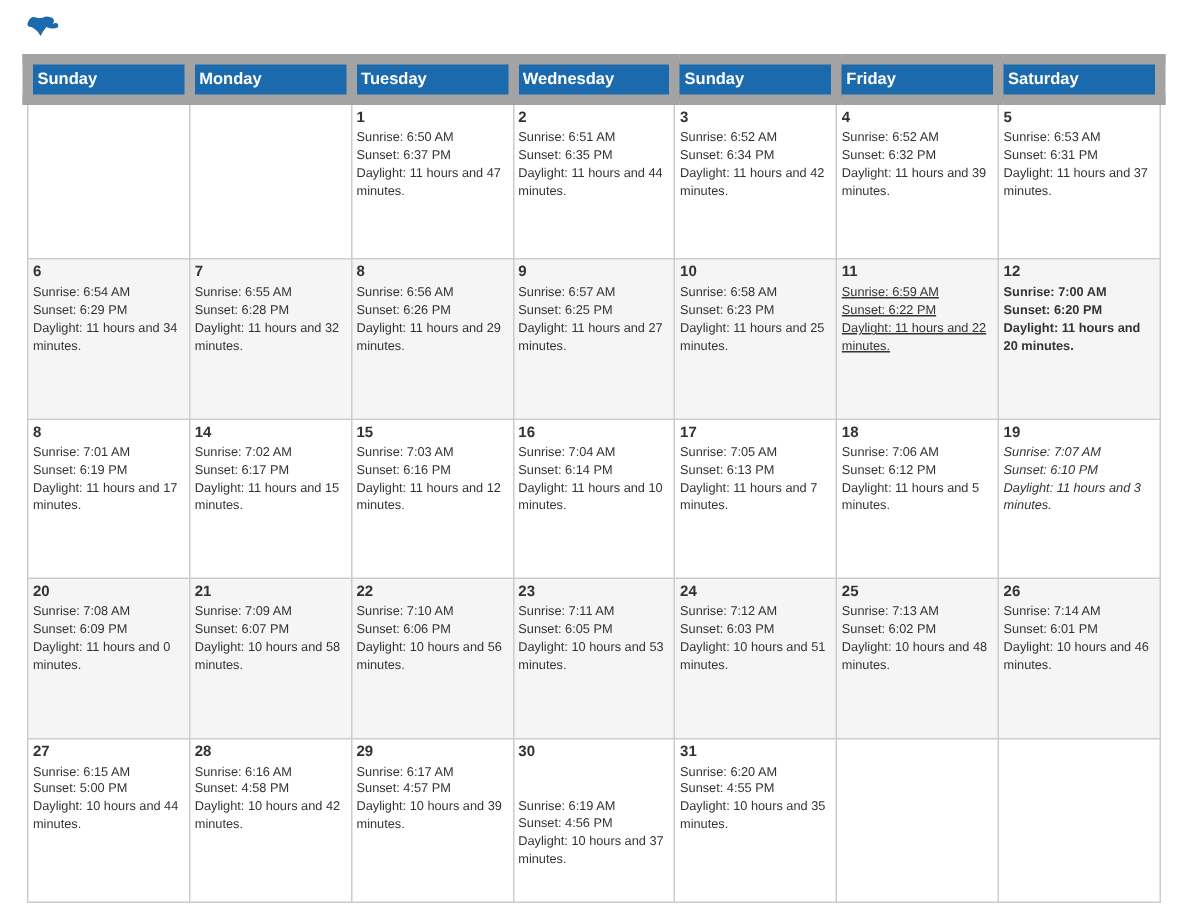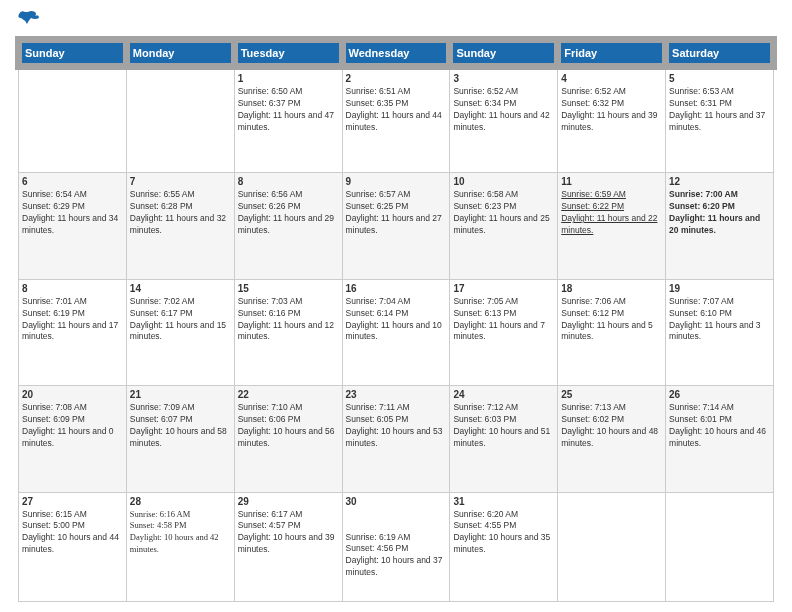--- a/index.html
+++ b/index.html
@@ -235,21 +235,21 @@
 Daylight: 11 hours and 7 minutes.</div>
           </td>
           <td>
             <span class="day-num">18</span>
             <div class="day-info" style="white-space: pre-line;">Sunrise: 7:06 AM
 Sunset: 6:12 PM
 Daylight: 11 hours and 5 minutes.</div>
           </td>
           <td>
             <span class="day-num">19</span>
-            <div class="day-info" style="white-space: pre-line;">Sunrise: 7:07 AM
+            <div class="day-info" style="white-space: pre-line; font-style: italic;">Sunrise: 7:07 AM
 Sunset: 6:10 PM
 Daylight: 11 hours and 3 minutes.</div>
           </td>
         </tr>
         <tr>
           <td>
             <span class="day-num">20</span>
             <div class="day-info" style="white-space: pre-line;">Sunrise: 7:08 AM
 Sunset: 6:09 PM
 Daylight: 11 hours and 0 minutes.</div>
@@ -293,21 +293,21 @@
         </tr>
         <tr>
           <td>
             <span class="day-num">27</span>
             <div class="day-info" style="white-space: pre-line;">Sunrise: 6:15 AM
 Sunset: 5:00 PM
 Daylight: 10 hours and 44 minutes.</div>
           </td>
           <td>
             <span class="day-num">28</span>
-            <div class="day-info" style="white-space: pre-line; font-family: Liberation Serif, serif;">Sunrise: 6:16 AM
+            <div class="day-info" style="white-space: pre-line;">Sunrise: 6:16 AM
 Sunset: 4:58 PM
 Daylight: 10 hours and 42 minutes.</div>
           </td>
           <td>
             <span class="day-num">29</span>
             <div class="day-info" style="white-space: pre-line;">Sunrise: 6:17 AM
 Sunset: 4:57 PM
 Daylight: 10 hours and 39 minutes.</div>
           </td>
           <td>

